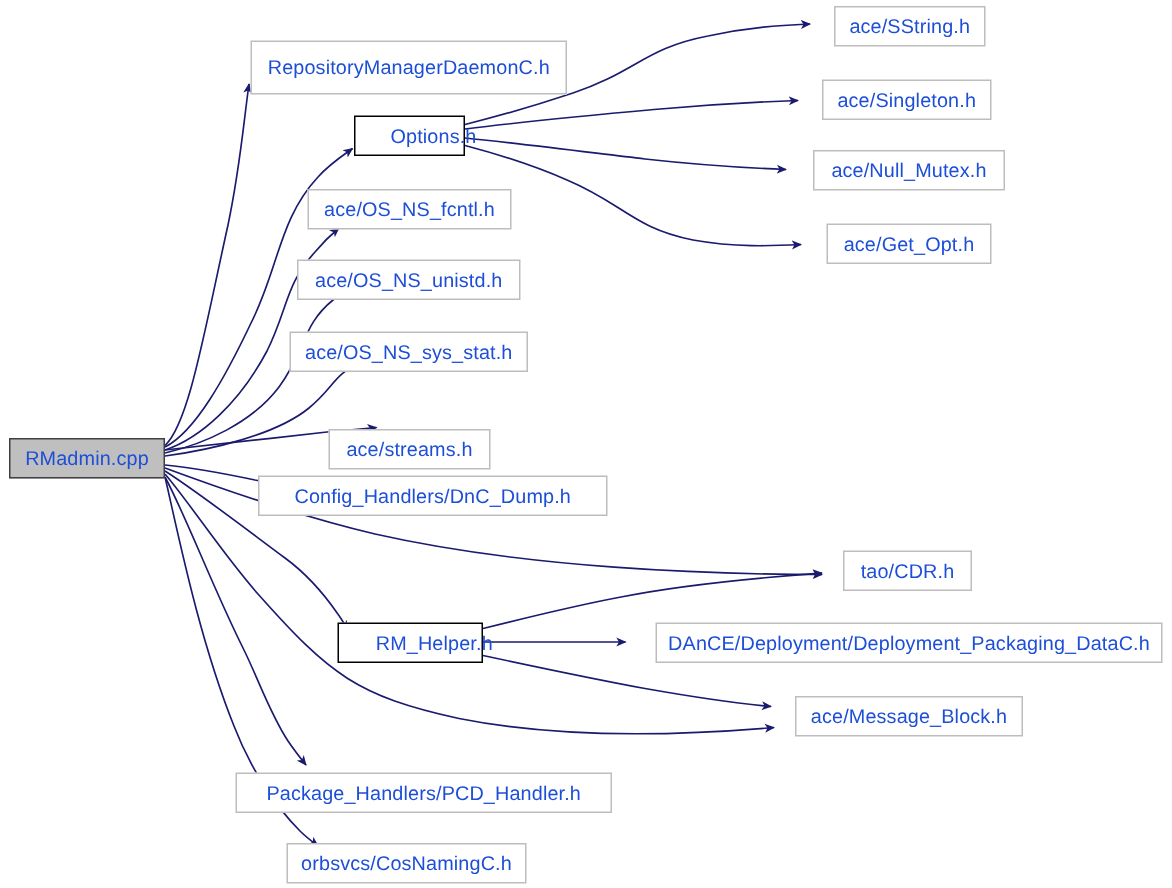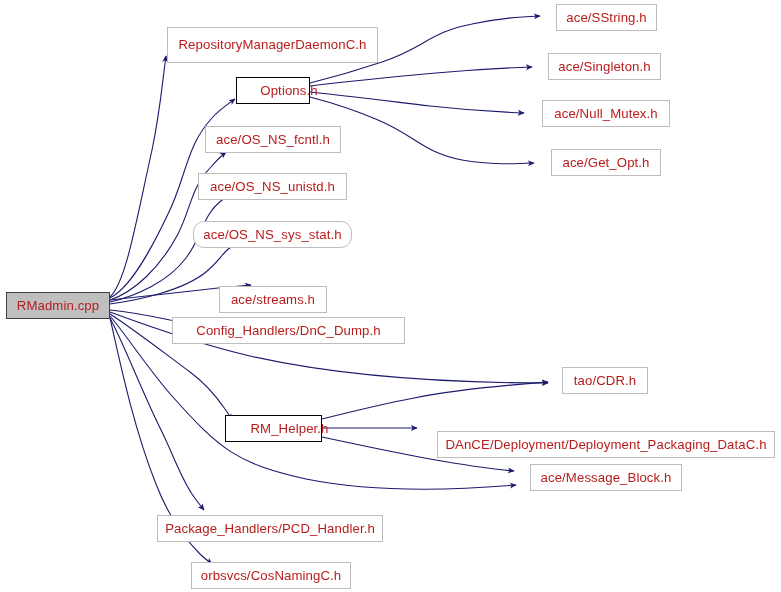--- a/index.html
+++ b/index.html
@@ -23,21 +23,21 @@
     pointer-events: none;
   }
   .gnode {
     position: absolute;
     box-sizing: border-box;
     display: flex;
     align-items: center;
     justify-content: center;
     font-size: 13.2px;
     line-height: 1;
-    color: #b91c1c;
+    color: #1d4ed8;
     white-space: nowrap;
     letter-spacing: 0.1px;
     background: #ffffff;
     border: 1px solid #bdbdbd;
   }
   .gnode.root {
     background: #bfbfbf;
     border: 1px solid #404040;
   }
   .gnode.strong {
@@ -89,21 +89,21 @@
       </div>
       <div class="gnode strong" style="left: 236px; top: 77px; width: 74px; height: 27px;">
         <span class="gnode-label">Options.h</span>
       </div>
       <div class="gnode" style="left: 205px; top: 126px; width: 136px; height: 27px;">
         <span class="gnode-label">ace/OS_NS_fcntl.h</span>
       </div>
       <div class="gnode" style="left: 198px; top: 173px; width: 149px; height: 27px; text-align: center;">
         <span class="gnode-label">ace/OS_NS_unistd.h</span>
       </div>
-      <div class="gnode" style="left: 193px; top: 221px; width: 159px; height: 27px; border-radius: 11px;">
+      <div class="gnode" style="left: 193px; top: 221px; width: 159px; height: 27px;">
         <span class="gnode-label">ace/OS_NS_sys_stat.h</span>
       </div>
       <div class="gnode" style="left: 219px; top: 286px; width: 108px; height: 27px;">
         <span class="gnode-label">ace/streams.h</span>
       </div>
       <div class="gnode" style="left: 172px; top: 317px; width: 233px; height: 27px;">
         <span class="gnode-label">Config_Handlers/DnC_Dump.h</span>
       </div>
       <div class="gnode" style="left: 556px; top: 4px; width: 101px; height: 27px;">
         <span class="gnode-label">ace/SString.h</span>
@@ -116,26 +116,26 @@
       </div>
       <div class="gnode" style="left: 551px; top: 149px; width: 110px; height: 27px;">
         <span class="gnode-label">ace/Get_Opt.h</span>
       </div>
       <div class="gnode" style="left: 562px; top: 367px; width: 86px; height: 27px;">
         <span class="gnode-label">tao/CDR.h</span>
       </div>
       <div class="gnode strong" style="left: 225px; top: 415px; width: 97px; height: 27px;">
         <span class="gnode-label">RM_Helper.h</span>
       </div>
-      <div class="gnode" style="left: 437px; top: 431px; width: 338px; height: 27px;">
+      <div class="gnode" style="left: 437px; top: 415px; width: 338px; height: 27px;">
         <span class="gnode-label">DAnCE/Deployment/Deployment_Packaging_DataC.h</span>
       </div>
       <div class="gnode" style="left: 530px; top: 464px; width: 152px; height: 27px;">
         <span class="gnode-label">ace/Message_Block.h</span>
       </div>
-      <div class="gnode" style="left: 157px; top: 515px; width: 226px; height: 27px;">
+      <div class="gnode" style="left: 157px; top: 515px; width: 251px; height: 27px;">
         <span class="gnode-label">Package_Handlers/PCD_Handler.h</span>
       </div>
       <div class="gnode" style="left: 191px; top: 562px; width: 160px; height: 27px;">
         <span class="gnode-label">orbsvcs/CosNamingC.h</span>
       </div>
     </div>
 </div>
 
 </body></html>

